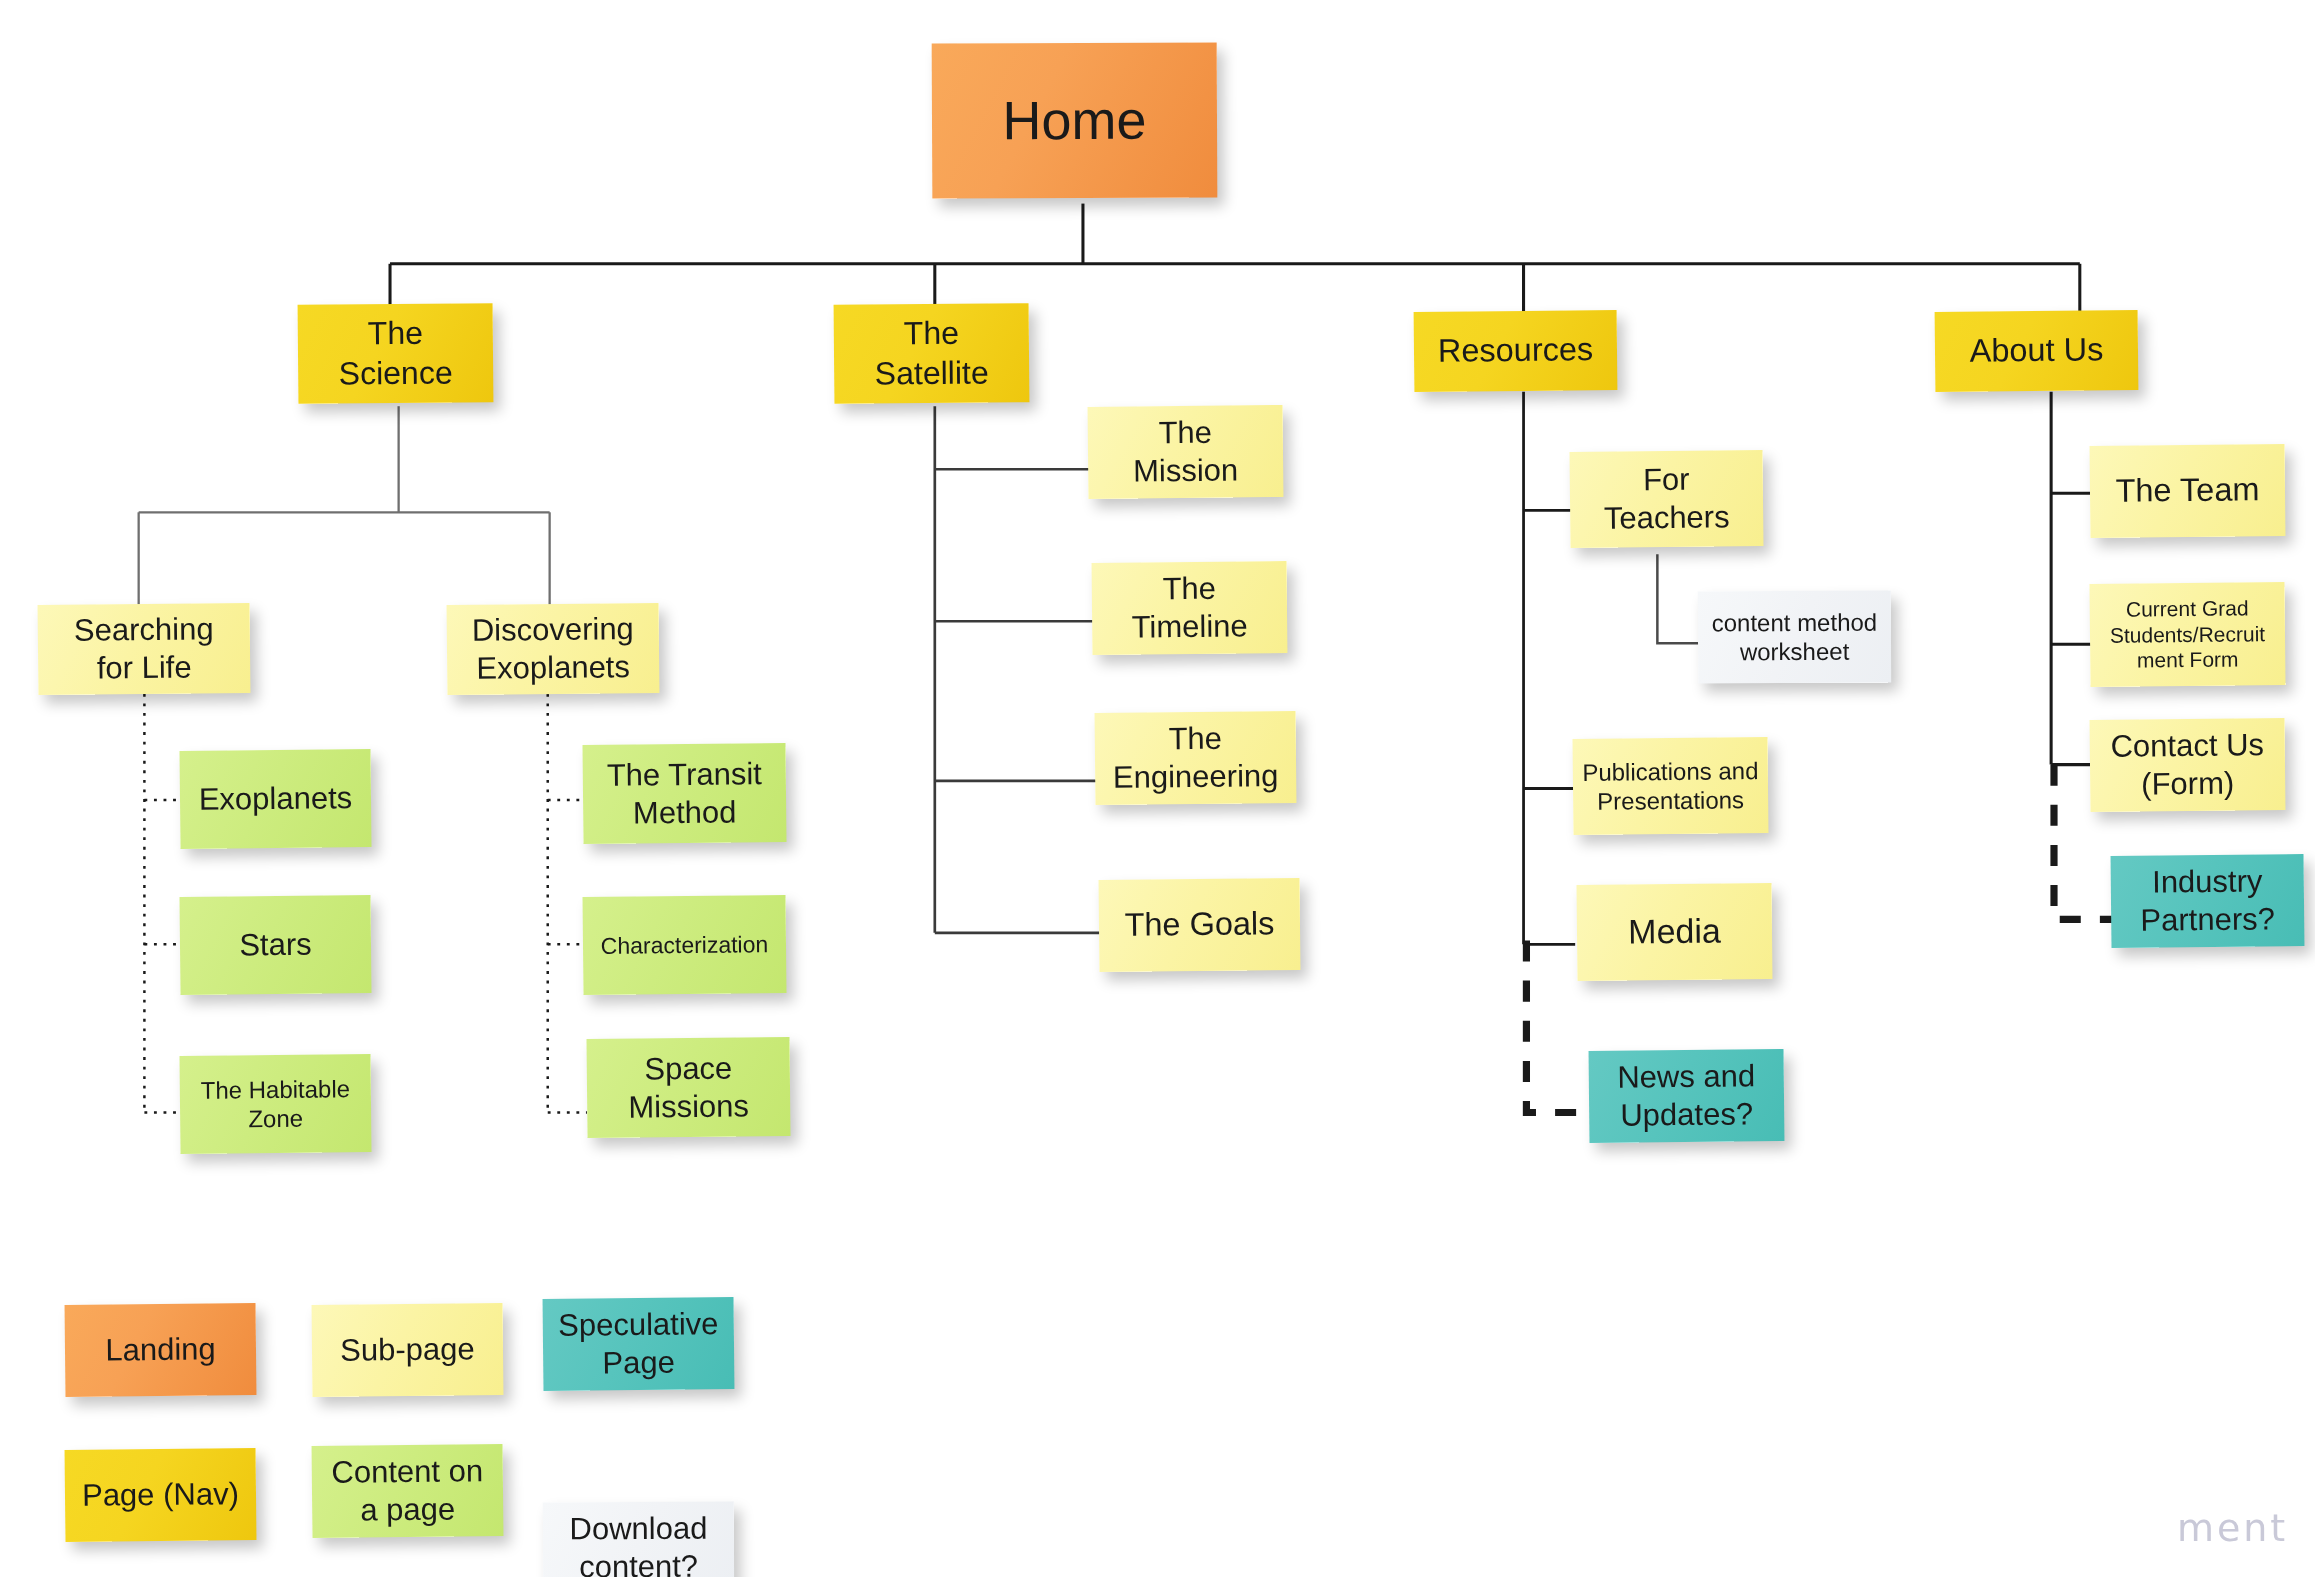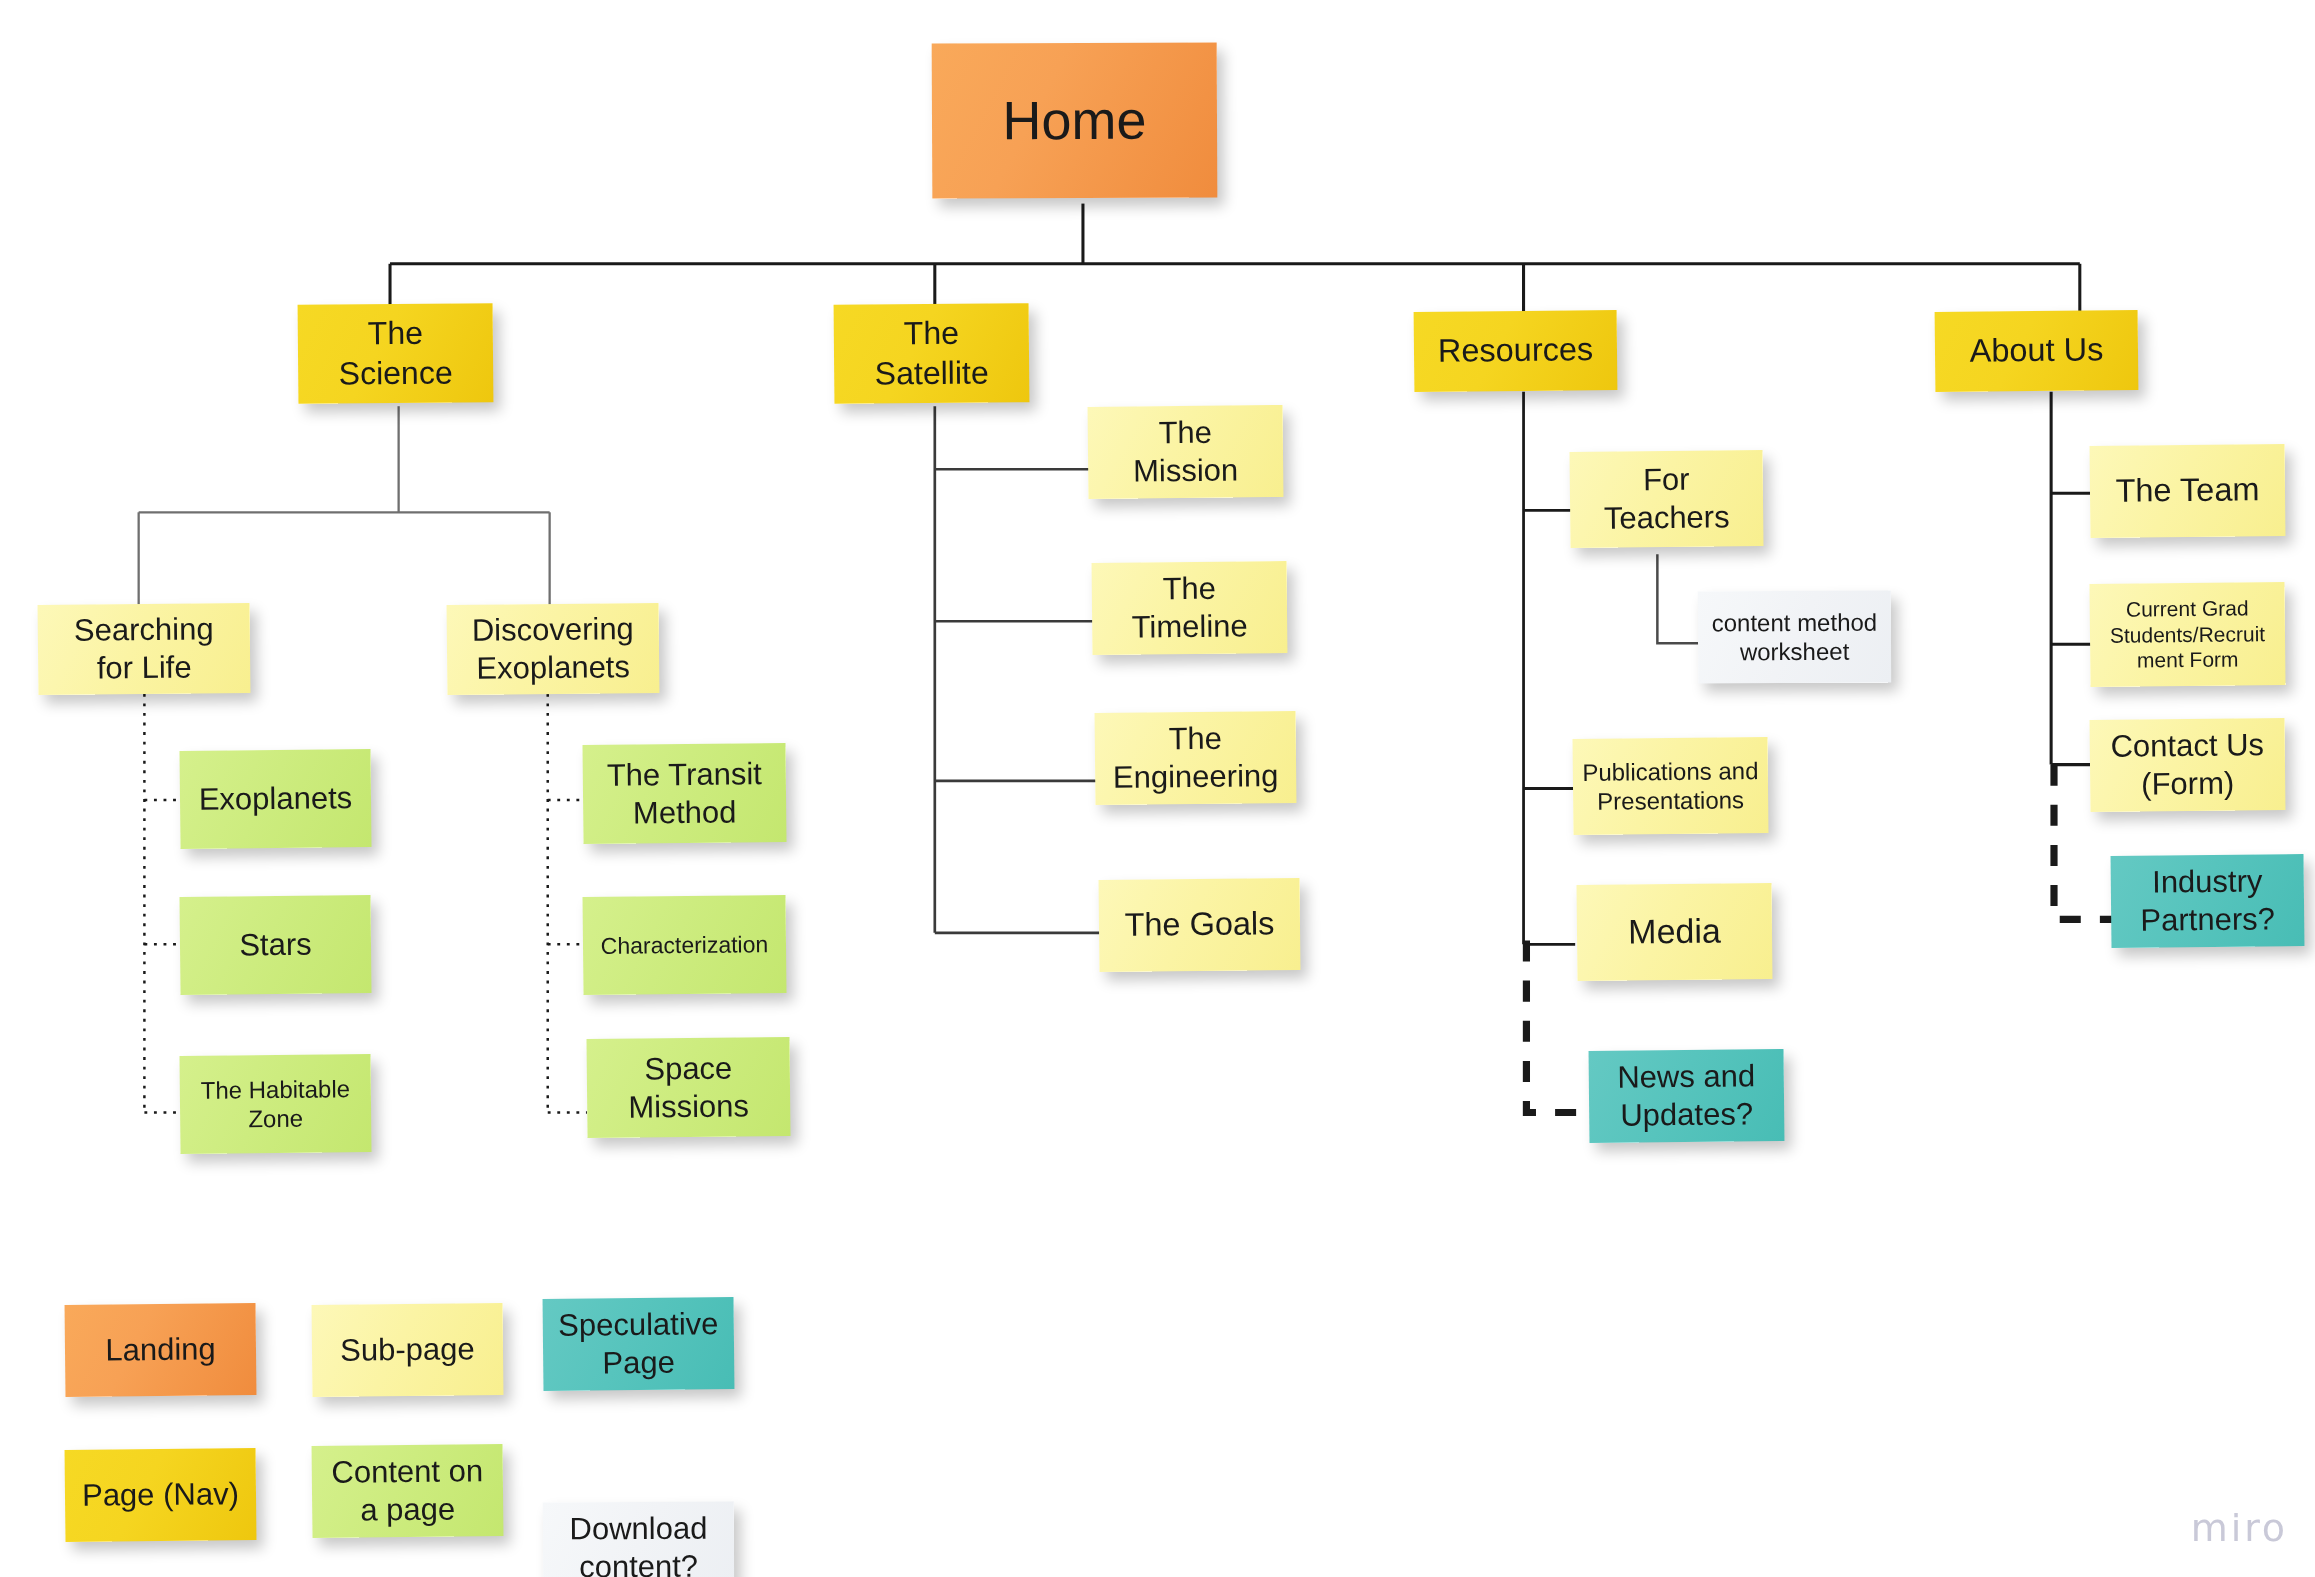--- a/index.html
+++ b/index.html
@@ -282,16 +282,16 @@
   <div class="note t-content" style="left:312px; top:1445px; width:191px; height:92px; font-size:31px; white-space:pre-line; transform:rotate(-0.6deg);">
     <span class="txt">Content on
 a page</span>
   </div>
 
   <div class="note t-dl" style="left:543px; top:1502px; width:191px; height:92px; font-size:31px; white-space:pre-line; transform:rotate(-0.3deg);">
     <span class="txt">Download
 content?</span>
   </div>
 
-  <div class="miro">miro</div>
+  <div class="miro">ment</div>
 
 </div>
 
 
 </body></html>

